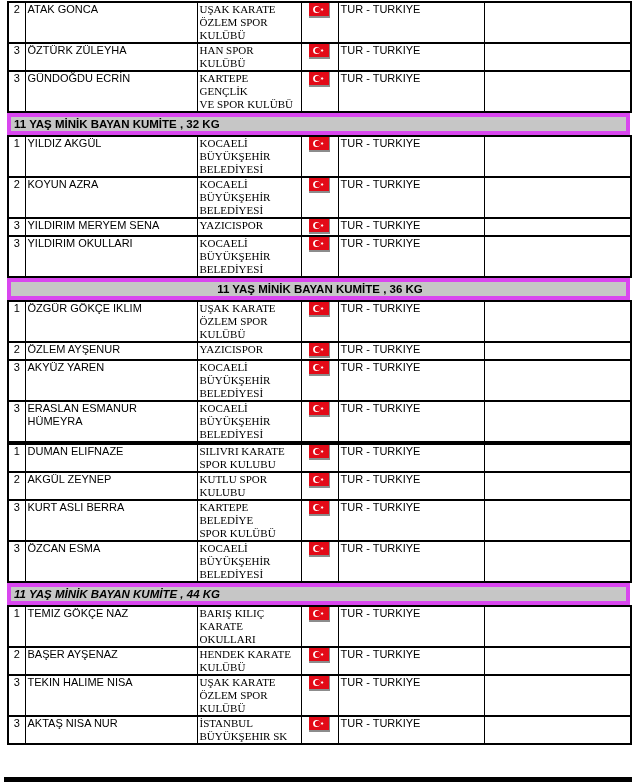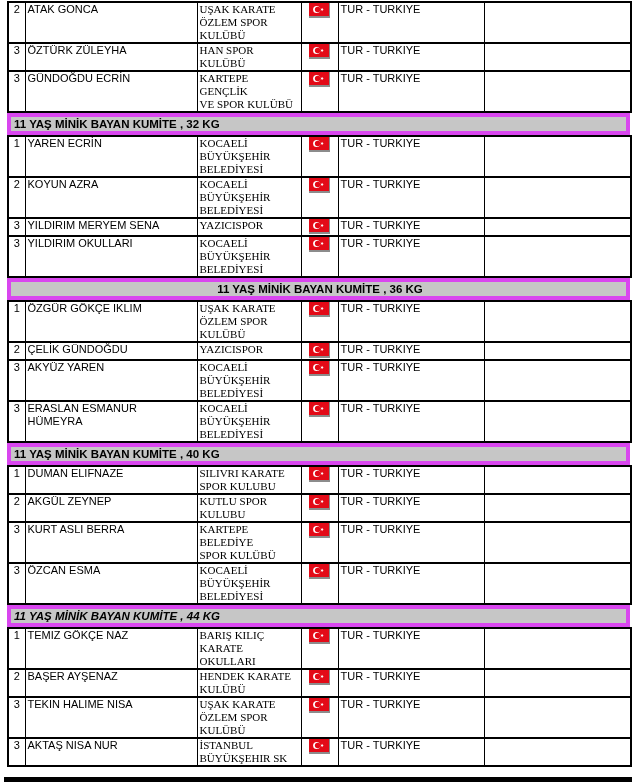--- a/index.html
+++ b/index.html
@@ -138,21 +138,21 @@
           <col style="width: 17px;">
           <col style="width: 172px;">
           <col style="width: 104px;">
           <col style="width: 37px;">
           <col style="width: 146px;">
           <col style="width: 147px;">
         </colgroup>
         <tbody>
           <tr>
             <td class="rank">1</td>
-            <td class="name">YAREN ECRİN</td>
+            <td class="name">YILDIZ AKGÜL</td>
             <td class="club">KOCAELİ
 BÜYÜKŞEHİR
 BELEDİYESİ</td>
             <td class="flag"><span class="flagbox"><svg width="20" height="13" viewBox="0 0 20 13" xmlns="http://www.w3.org/2000/svg">
                   <rect x="0" y="0" width="20" height="13" fill="#e30a17"></rect>
                   <circle cx="7.6" cy="6.5" r="3.5" fill="#ffffff"></circle>
                   <circle cx="8.7" cy="6.5" r="2.8" fill="#e30a17"></circle>
                   <polygon fill="#ffffff" points="14.8,6.5 13.61,6.94 13.56,8.21 12.77,7.21 11.54,7.56 12.25,6.5 11.54,5.44 12.77,5.79 13.56,4.79 13.61,6.06"></polygon>
                 </svg></span></td>
             <td class="country">TUR - TURKIYE</td>
@@ -224,21 +224,21 @@
                   <rect x="0" y="0" width="20" height="13" fill="#e30a17"></rect>
                   <circle cx="7.6" cy="6.5" r="3.5" fill="#ffffff"></circle>
                   <circle cx="8.7" cy="6.5" r="2.8" fill="#e30a17"></circle>
                   <polygon fill="#ffffff" points="14.8,6.5 13.61,6.94 13.56,8.21 12.77,7.21 11.54,7.56 12.25,6.5 11.54,5.44 12.77,5.79 13.56,4.79 13.61,6.06"></polygon>
                 </svg></span></td>
             <td class="country">TUR - TURKIYE</td>
             <td class="empty"></td>
           </tr>
           <tr>
             <td class="rank">2</td>
-            <td class="name">ÇELİK GÜNDOĞDU</td>
+            <td class="name">ÖZLEM AYŞENUR</td>
             <td class="club">YAZICISPOR</td>
             <td class="flag"><span class="flagbox"><svg width="20" height="13" viewBox="0 0 20 13" xmlns="http://www.w3.org/2000/svg">
                   <rect x="0" y="0" width="20" height="13" fill="#e30a17"></rect>
                   <circle cx="7.6" cy="6.5" r="3.5" fill="#ffffff"></circle>
                   <circle cx="8.7" cy="6.5" r="2.8" fill="#e30a17"></circle>
                   <polygon fill="#ffffff" points="14.8,6.5 13.61,6.94 13.56,8.21 12.77,7.21 11.54,7.56 12.25,6.5 11.54,5.44 12.77,5.79 13.56,4.79 13.61,6.06"></polygon>
                 </svg></span></td>
             <td class="country">TUR - TURKIYE</td>
             <td class="empty"></td>
           </tr>
@@ -267,21 +267,20 @@
                   <rect x="0" y="0" width="20" height="13" fill="#e30a17"></rect>
                   <circle cx="7.6" cy="6.5" r="3.5" fill="#ffffff"></circle>
                   <circle cx="8.7" cy="6.5" r="2.8" fill="#e30a17"></circle>
                   <polygon fill="#ffffff" points="14.8,6.5 13.61,6.94 13.56,8.21 12.77,7.21 11.54,7.56 12.25,6.5 11.54,5.44 12.77,5.79 13.56,4.79 13.61,6.06"></polygon>
                 </svg></span></td>
             <td class="country">TUR - TURKIYE</td>
             <td class="empty"></td>
           </tr>
         </tbody>
       </table>
-      <div class="sec-header" style="background: rgb(198, 198, 198);">11 YAŞ MİNİK BAYAN KUMİTE , 40 KG</div>
       <table class="results">
         <colgroup>
           <col style="width: 17px;">
           <col style="width: 172px;">
           <col style="width: 104px;">
           <col style="width: 37px;">
           <col style="width: 146px;">
           <col style="width: 147px;">
         </colgroup>
         <tbody>

